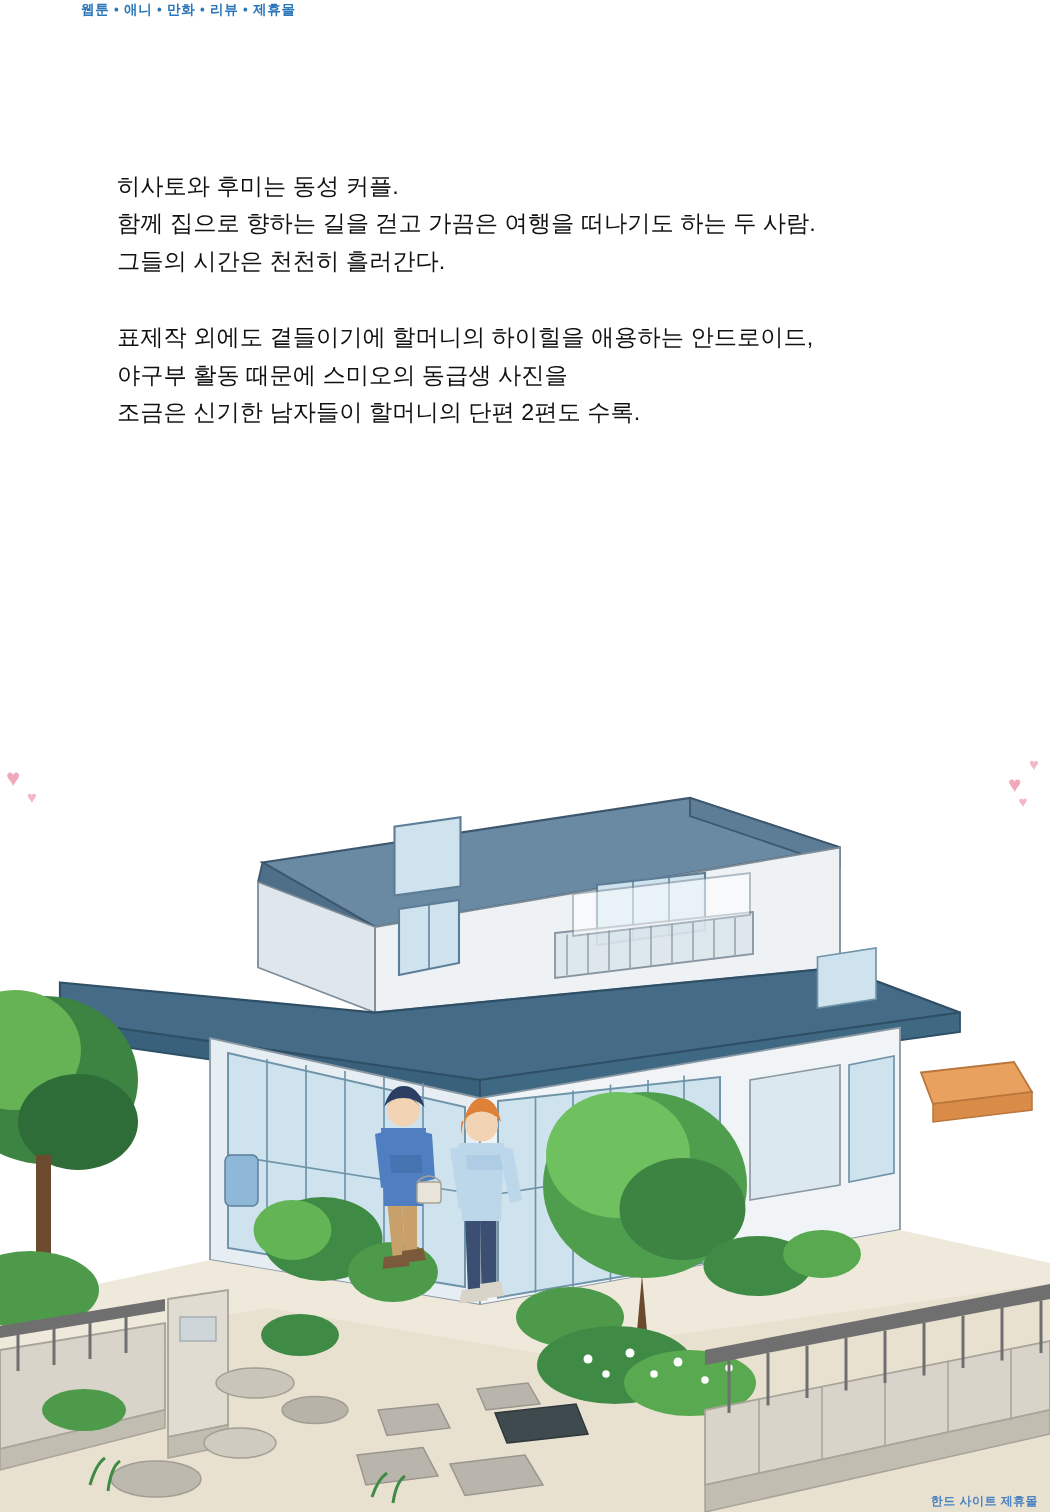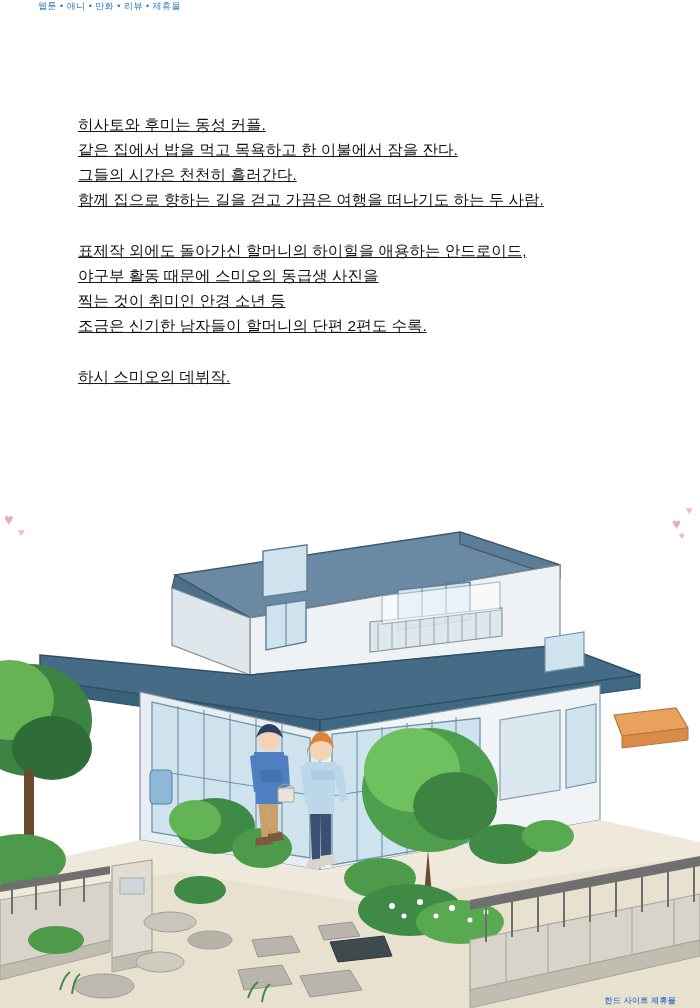--- a/index.html
+++ b/index.html
@@ -13,51 +13,50 @@
     position: relative;
     overflow: hidden;
     font-family: "Liberation Sans", sans-serif;
     color: #1a1a1a;
   }
 
   
   .top-watermark {
     position: absolute;
     top: 0px;
-    left: 38px;
+    left: 54px;
     font-size: 9px;
-    font-weight: normal;
+    font-weight: bold;
     color: #1f6fb5;
     letter-spacing: 0.5px;
     white-space: nowrap;
     opacity: 0.95;
   }
   .bottom-watermark {
     position: absolute;
     bottom: 2px;
-    right: 24px;
+    right: 8px;
     font-size: 8px;
     font-weight: bold;
     color: #3a78c0;
     letter-spacing: 0.3px;
     white-space: nowrap;
     opacity: 0.9;
     text-align: center;
   }
 
   
   .copy {
     position: absolute;
     left: 78px;
     top: 112px;
     width: 560px;
   }
   .para {
     margin: 0 0 26px 0;
-    text-decoration: underline;
   }
   .para:last-child { margin-bottom: 0; }
   .line {
     font-size: 15.5px;
     line-height: 25px;
     color: #111111;
     white-space: nowrap;
   }
 
   
@@ -85,34 +84,31 @@
 </style>
 </head>
 <body>
 
 <div class="top-watermark">웹툰 • 애니 • 만화 • 리뷰 • 제휴몰</div>
 
 <div class="copy">
 
   <div class="para">
     <div class="line">히사토와 후미는 동성 커플.</div>
-    <div class="line">같은 집에서 밥을 먹고 목욕하고 한 이불에서 잠을 잔다.</div>
+    <div class="line">함께 집으로 향하는 길을 걷고 가끔은 여행을 떠나기도 하는 두 사람.</div>
     <div class="line">그들의 시간은 천천히 흘러간다.</div>
-    <div class="line">함께 집으로 향하는 길을 걷고 가끔은 여행을 떠나기도 하는 두 사람.</div>
   </div>
 
   <div class="para">
-    <div class="line">표제작 외에도 돌아가신 할머니의 하이힐을 애용하는 안드로이드,</div>
+    <div class="line">표제작 외에도 곁들이기에 할머니의 하이힐을 애용하는 안드로이드,</div>
     <div class="line">야구부 활동 때문에 스미오의 동급생 사진을</div>
-    <div class="line">찍는 것이 취미인 안경 소년 등</div>
     <div class="line">조금은 신기한 남자들이 할머니의 단편 2편도 수록.</div>
   </div>
 
   <div class="para">
-    <div class="line">하시 스미오의 데뷔작.</div>
   </div>
 
 </div>
 
 <span class="heart h1">♥</span>
 <span class="heart h2">♥</span>
 <span class="heart h3">♥</span>
 <span class="heart h4">♥</span>
 <span class="heart h5">♥</span>
 

